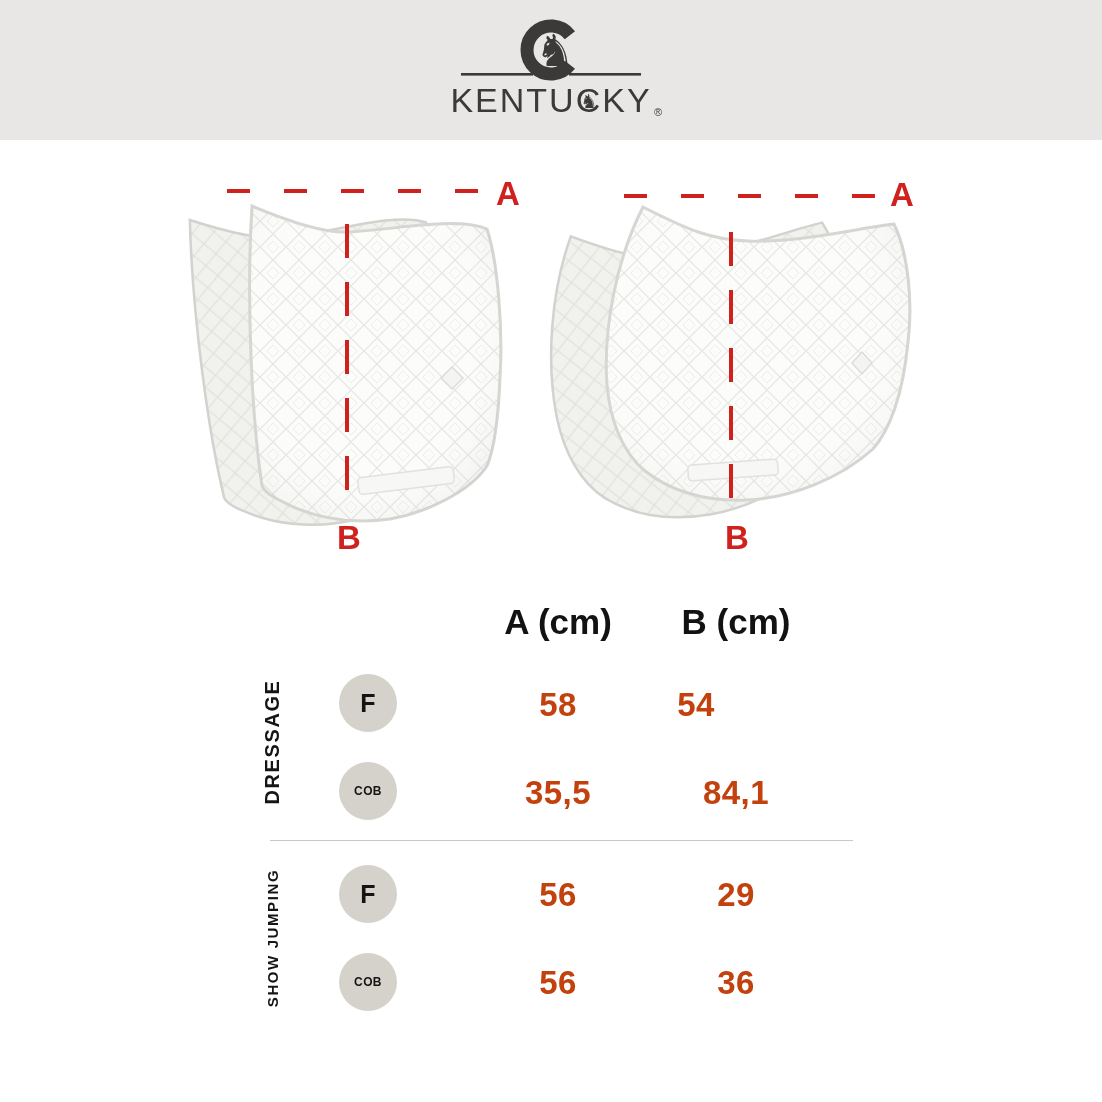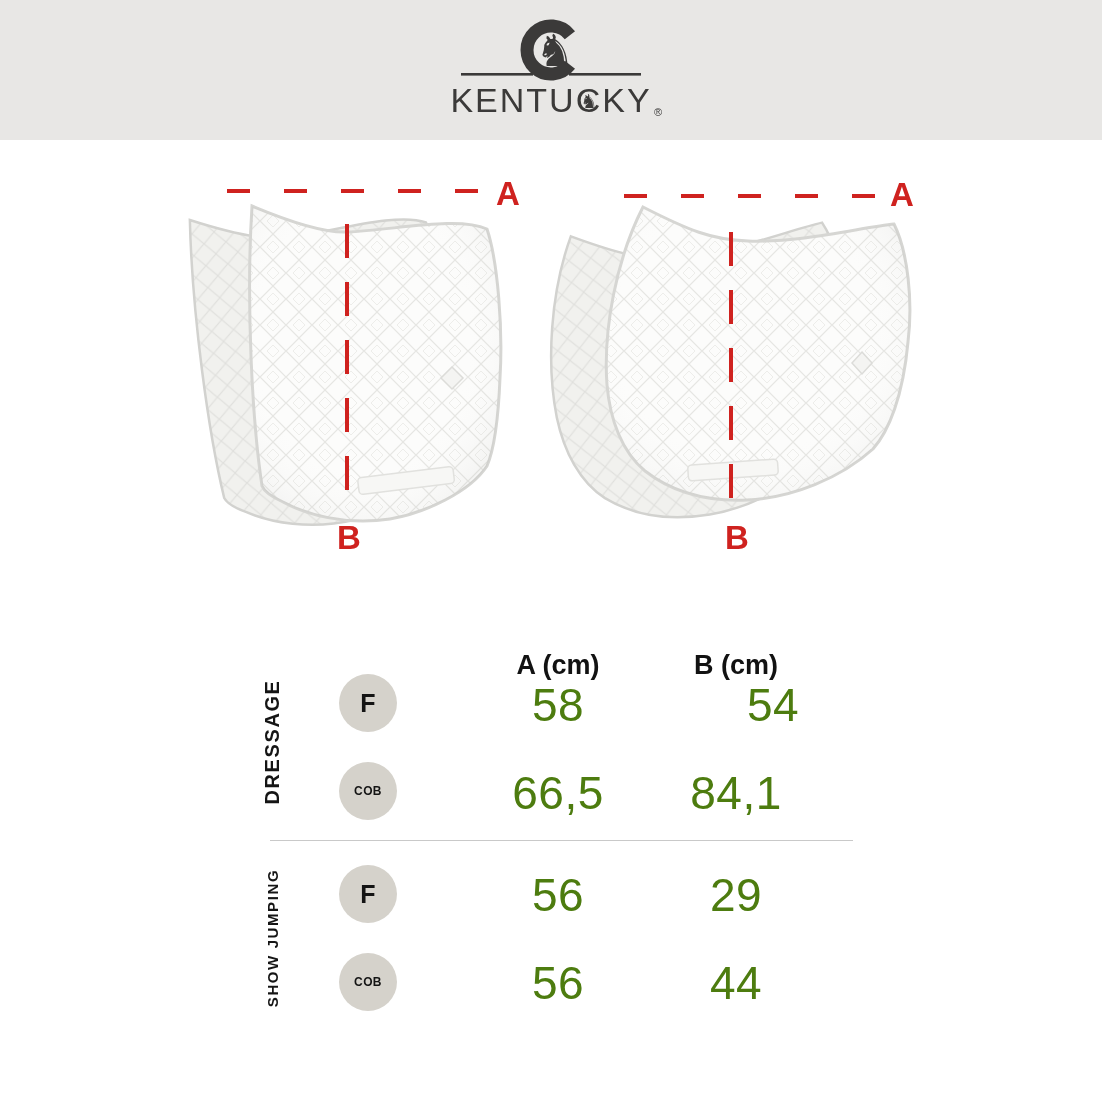--- a/index.html
+++ b/index.html
@@ -12,25 +12,25 @@
     position:absolute;left:0;top:0;width:1102px;height:140px;
     background:#e8e7e5;display:flex;justify-content:center;align-items:flex-start;
   }
   .logo-svg{margin-top:12px;}
   
   .diagram-svg{position:absolute;left:0;top:140px;}
   
   .size-table{position:absolute;left:0;top:0;width:1102px;height:1102px;pointer-events:none;}
   .th{
     position:absolute;transform:translate(-50%,-50%);
-    font-size:27px;font-weight:700;color:#121212;white-space:nowrap;margin-top:43px;
+    font-size:35px;font-weight:700;color:#121212;white-space:nowrap;
   }
   .val{
     position:absolute;transform:translate(-50%,-50%);
-    font-size:46px;font-weight:400;color:#4d7c0f;white-space:nowrap;letter-spacing:.5px;
+    font-size:33px;font-weight:700;color:#c2410c;white-space:nowrap;letter-spacing:.5px;
   }
   .group-label{
     position:absolute;transform:translate(-50%,-50%) rotate(-90deg);
     font-weight:700;color:#151515;white-space:nowrap;
   }
   .group-label.big{font-size:20px;letter-spacing:1.6px;}
   .group-label.small{font-size:15px;letter-spacing:1.6px;}
   .size-badge{
     position:absolute;transform:translate(-50%,-50%);
     width:58px;height:58px;border-radius:50%;background:#d5d2cb;
@@ -113,30 +113,30 @@
   <section class="size-table">
 
     <div class="th" style="left:558px;top:622px">A (cm)</div>
     <div class="th" style="left:736px;top:622px">B (cm)</div>
 
     <div class="group-label big" style="left:272px;top:742px">DRESSAGE</div>
     <div class="group-label small" style="left:272px;top:938px">SHOW JUMPING</div>
 
     <div class="size-badge f" style="left:368px;top:703px">F</div>
     <div class="val" style="left:558px;top:705px">58</div>
-    <div class="val" style="left:773px;top:705px">54</div>
+    <div class="val" style="left:696px;top:705px">54</div>
 
     <div class="size-badge cob" style="left:368px;top:791px">COB</div>
-    <div class="val" style="left:558px;top:793px">66,5</div>
+    <div class="val" style="left:558px;top:793px">35,5</div>
     <div class="val" style="left:736px;top:793px">84,1</div>
 
     <div class="divider" style="left:270px;top:840px;width:583px"></div>
 
     <div class="size-badge f" style="left:368px;top:894px">F</div>
     <div class="val" style="left:558px;top:895px">56</div>
     <div class="val" style="left:736px;top:895px">29</div>
 
     <div class="size-badge cob" style="left:368px;top:982px">COB</div>
     <div class="val" style="left:558px;top:983px">56</div>
-    <div class="val" style="left:736px;top:983px">44</div>
+    <div class="val" style="left:736px;top:983px">36</div>
 
   </section>
 </div>
 
 </body></html>

